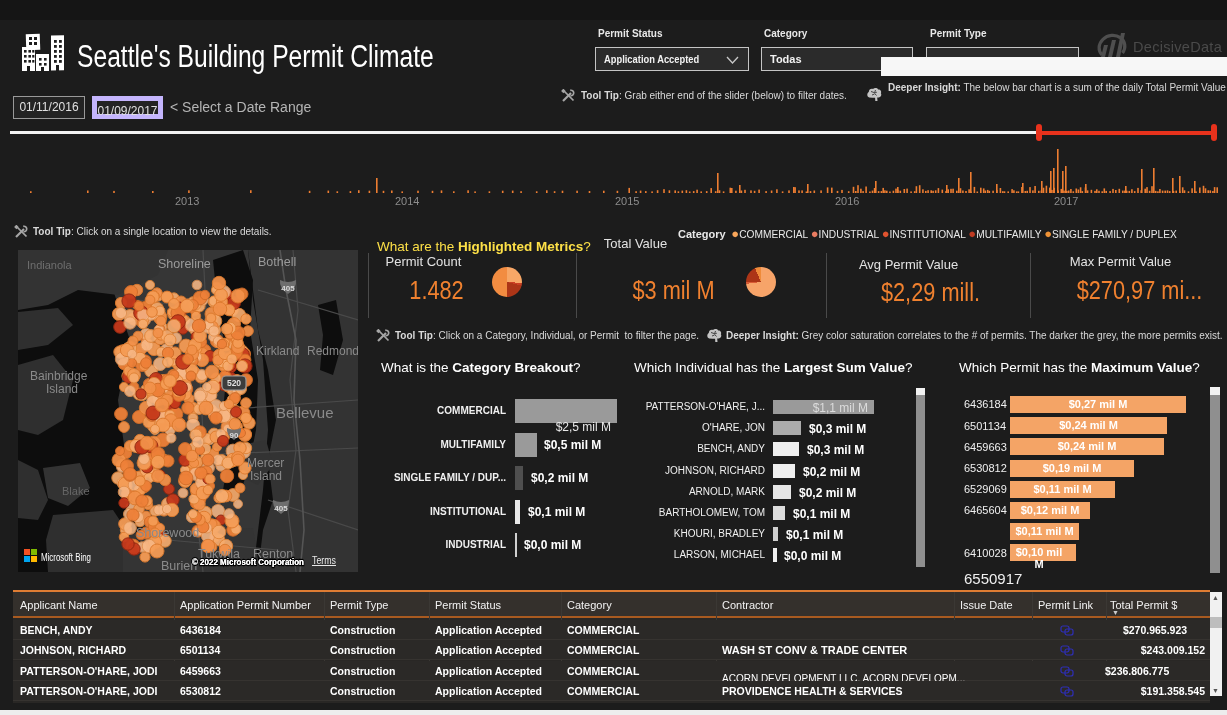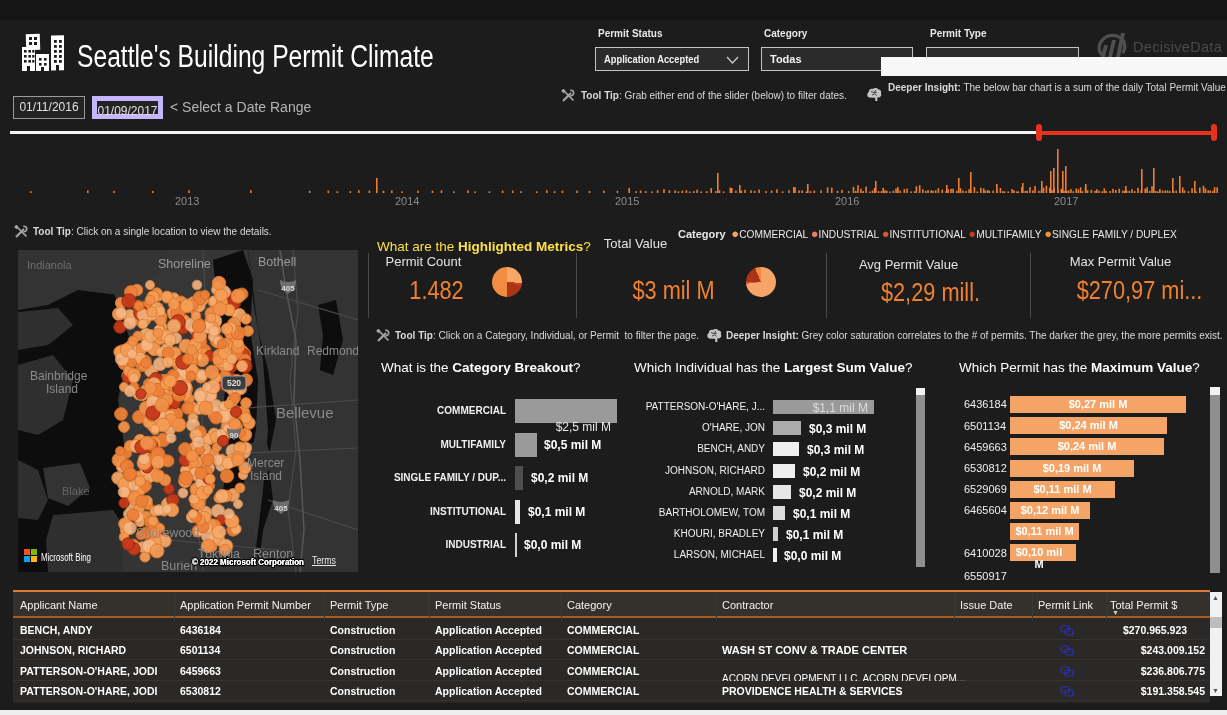--- a/index.html
+++ b/index.html
@@ -1074,21 +1074,21 @@
 <div class="abs" style="left:1010px;top:440px;width:154px;text-align:center;font-size:11px;font-weight:bold;color:#FFFFFF;">$0,24 mil M</div>
 <div class="abs nw" style="left:964px;top:462px;font-size:11px;color:#F0F0F0;">6530812</div>
 <div class="abs" style="left:1010px;top:460px;width:124px;height:17px;background:#F4A466;"></div>
 <div class="abs" style="left:1010px;top:462px;width:124px;text-align:center;font-size:11px;font-weight:bold;color:#FFFFFF;">$0,19 mil M</div>
 <div class="abs nw" style="left:964px;top:483px;font-size:11px;color:#F0F0F0;">6529069</div>
 <div class="abs" style="left:1010px;top:481px;width:105px;height:17px;background:#F4A466;"></div>
 <div class="abs" style="left:1010px;top:483px;width:105px;text-align:center;font-size:11px;font-weight:bold;color:#FFFFFF;">$0,11 mil M</div>
 <div class="abs nw" style="left:964px;top:504px;font-size:11px;color:#F0F0F0;">6465604</div>
 <div class="abs" style="left:1010px;top:502px;width:80px;height:17px;background:#F4A466;"></div>
 <div class="abs" style="left:1010px;top:504px;width:80px;text-align:center;font-size:11px;font-weight:bold;color:#FFFFFF;">$0,12 mil M</div>
-<div class="abs nw" style="left:964px;top:526px;font-size:11px;color:#F0F0F0;margin-top:44px;">6550917</div>
+<div class="abs nw" style="left:964px;top:526px;font-size:15px;color:#F0F0F0;margin-top:44px;">6550917</div>
 <div class="abs" style="left:1010px;top:523px;width:69px;height:17px;background:#F4A466;"></div>
 <div class="abs" style="left:1010px;top:525px;width:69px;text-align:center;font-size:11px;font-weight:bold;color:#FFFFFF;">$0,11 mil M</div>
 <div class="abs nw" style="left:964px;top:547px;font-size:11px;color:#F0F0F0;">6410028</div>
 <div class="abs" style="left:1010px;top:544px;width:66px;height:17px;background:#F4A466;"></div>
 <div class="abs" style="left:1010px;top:546px;width:58px;text-align:center;font-size:11px;font-weight:bold;color:#FFFFFF;">$0,10 mil M</div>
 
 <div class="abs" style="left:916px;top:388px;width:9px;height:179px;background:#8F8F8F;"></div>
 <div class="abs" style="left:916px;top:388px;width:9px;height:7px;background:#F2F2F2;"></div>
 <div class="abs" style="left:1210px;top:387px;width:10px;height:186px;background:#8F8F8F;"></div>
 <div class="abs" style="left:1210px;top:387px;width:10px;height:8px;background:#F2F2F2;"></div>
@@ -1141,21 +1141,21 @@
 <div class="abs nw" style="left:20px;top:665px;font-size:10.5px;font-weight:bold;color:#FFFFFF;">PATTERSON-O'HARE, JODI</div>
 <div class="abs nw" style="left:180px;top:665px;font-size:10.5px;font-weight:bold;color:#FFFFFF;">6459663</div>
 <div class="abs nw" style="left:330px;top:665px;font-size:10.5px;font-weight:bold;color:#FFFFFF;">Construction</div>
 <div class="abs nw" style="left:435px;top:665px;font-size:10.5px;font-weight:bold;color:#FFFFFF;">Application Accepted</div>
 <div class="abs nw" style="left:567px;top:665px;font-size:10.5px;font-weight:bold;color:#FFFFFF;">COMMERCIAL</div>
 <div class="abs nw" style="left:722px;top:665px;font-size:10px;font-weight:normal;color:#FFFFFF;margin-top:8px;">ACORN DEVELOPMENT LLC, ACORN DEVELOPM...</div>
 <svg class="abs" style="left:1060px;top:666px;" width="14" height="11" viewBox="0 0 14 11">
       <rect x="1" y="1" width="8" height="6" rx="2" fill="none" stroke="#2E2EB8" stroke-width="1.2"></rect>
       <rect x="5" y="4" width="8" height="6" rx="2" fill="none" stroke="#2E2EB8" stroke-width="1.2"></rect>
     </svg>
-<div class="abs" style="left:1105px;top:665px;width:100px;text-align:right;font-size:10.5px;font-weight:bold;color:#FFFFFF;">$236.806.775</div>
+<div class="abs" style="left:1105px;top:665px;width:100px;text-align:left;font-size:10.5px;font-weight:bold;color:#FFFFFF;">$236.806.775</div>
 <div class="abs" style="left:13px;top:681px;width:1197px;height:20px;background:#2B2927;border-bottom:1px solid #363330;"></div>
 <div class="abs nw" style="left:20px;top:685px;font-size:10.5px;font-weight:bold;color:#FFFFFF;">PATTERSON-O'HARE, JODI</div>
 <div class="abs nw" style="left:180px;top:685px;font-size:10.5px;font-weight:bold;color:#FFFFFF;">6530812</div>
 <div class="abs nw" style="left:330px;top:685px;font-size:10.5px;font-weight:bold;color:#FFFFFF;">Construction</div>
 <div class="abs nw" style="left:435px;top:685px;font-size:10.5px;font-weight:bold;color:#FFFFFF;">Application Accepted</div>
 <div class="abs nw" style="left:567px;top:685px;font-size:10.5px;font-weight:bold;color:#FFFFFF;">COMMERCIAL</div>
 <div class="abs nw" style="left:722px;top:685px;font-size:10.5px;font-weight:bold;color:#FFFFFF;">PROVIDENCE HEALTH &amp; SERVICES</div>
 <svg class="abs" style="left:1060px;top:686px;" width="14" height="11" viewBox="0 0 14 11">
       <rect x="1" y="1" width="8" height="6" rx="2" fill="none" stroke="#2E2EB8" stroke-width="1.2"></rect>
       <rect x="5" y="4" width="8" height="6" rx="2" fill="none" stroke="#2E2EB8" stroke-width="1.2"></rect>

